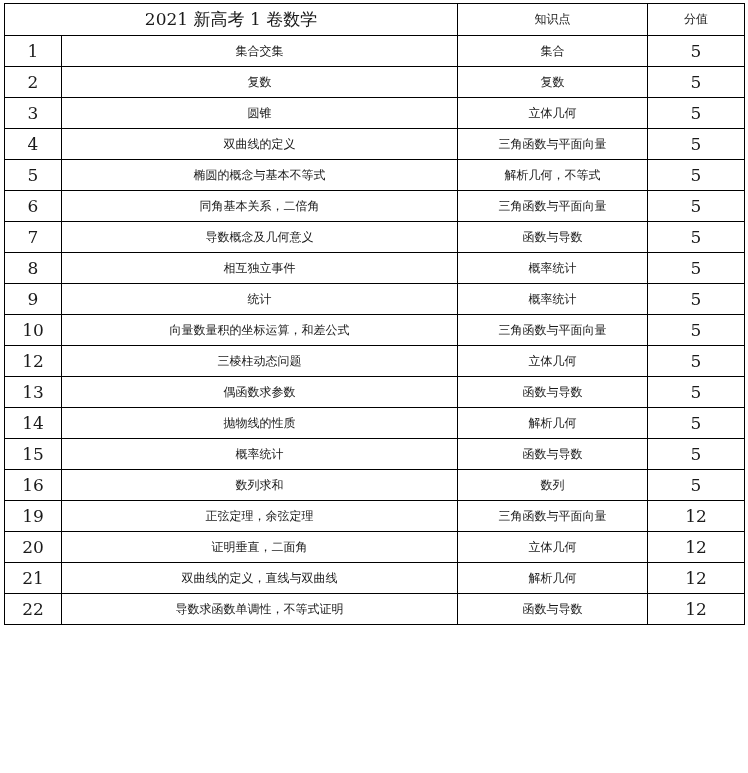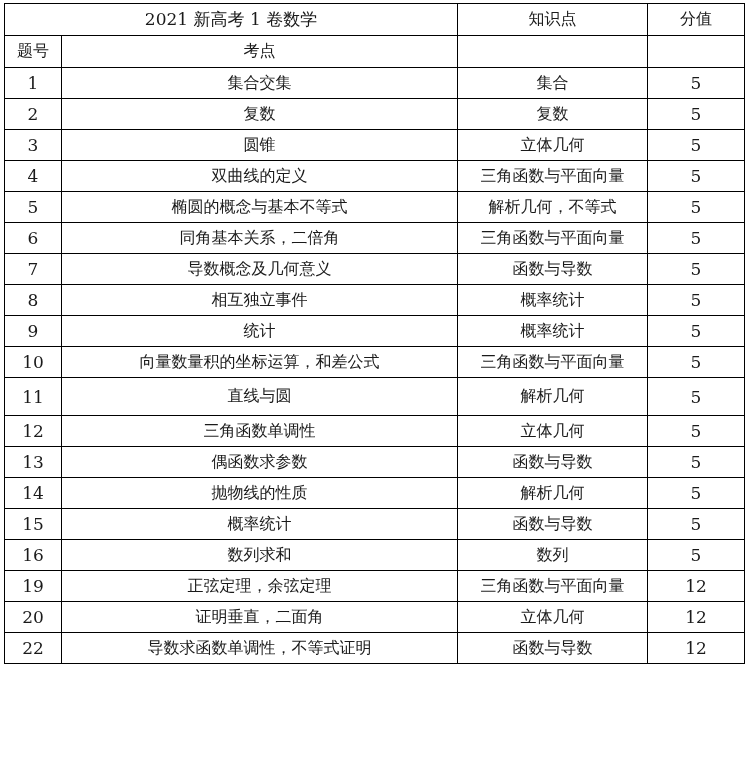--- a/index.html
+++ b/index.html
@@ -1,45 +1,39 @@
 <!DOCTYPE html>
 <html><head>
 <meta charset="utf-8">
 <style>
   html, body { margin:0; padding:0; background:#ffffff; }
   body { width:748px; height:773px; position:relative; overflow:hidden;
          font-family: "DejaVu Serif", "Liberation Serif", serif; color:#1a1a1a; }
   table { position:absolute; left:4px; top:3px; border-collapse:collapse; table-layout:fixed; width:740px; }
   td { border:1.5px solid #000; text-align:center; vertical-align:middle; padding:0;
        font-size:17px; height:30px; white-space:nowrap; overflow:hidden; }
-  td.cjk { font-family: Liberation Mono, monospace; font-size:16px; }
+  td.cjk { font-family: Liberation Mono, monospace; font-size:12px; }
   tr.tall td { height:37px; }
   tr.head td { height:31px; }
 </style>
 </head>
 <body>
 
 <table>
   <colgroup>
     <col style="width:57px">
       <col style="width:396px">
       <col style="width:190px">
       <col style="width:97px">
   </colgroup>
   <tbody id="tbody">
     <tr class="head">
       <td colspan="2">2021 新高考 1 卷数学</td>
       <td class="cjk">知识点</td>
       <td class="cjk">分值</td>
-    </tr>
-    <tr class="head">
-      <td class="cjk">题号</td>
-      <td class="cjk">考点</td>
-      <td></td>
-      <td></td>
     </tr>
   <tr>
         <td>1</td>
         <td class="cjk">集合交集</td>
         <td class="cjk">集合</td>
         <td>5</td>
       </tr>
       <tr>
         <td>2</td>
         <td class="cjk">复数</td>
@@ -87,29 +81,23 @@
         <td class="cjk">统计</td>
         <td class="cjk">概率统计</td>
         <td>5</td>
       </tr>
       <tr>
         <td>10</td>
         <td class="cjk">向量数量积的坐标运算，和差公式</td>
         <td class="cjk">三角函数与平面向量</td>
         <td>5</td>
       </tr>
-      <tr class="tall">
-        <td>11</td>
-        <td class="cjk">直线与圆</td>
-        <td class="cjk">解析几何</td>
-        <td>5</td>
-      </tr>
       <tr>
         <td>12</td>
-        <td class="cjk">三角函数单调性</td>
+        <td class="cjk">三棱柱动态问题</td>
         <td class="cjk">立体几何</td>
         <td>5</td>
       </tr>
       <tr>
         <td>13</td>
         <td class="cjk">偶函数求参数</td>
         <td class="cjk">函数与导数</td>
         <td>5</td>
       </tr>
       <tr>
@@ -136,19 +124,25 @@
         <td class="cjk">三角函数与平面向量</td>
         <td>12</td>
       </tr>
       <tr>
         <td>20</td>
         <td class="cjk">证明垂直，二面角</td>
         <td class="cjk">立体几何</td>
         <td>12</td>
       </tr>
       <tr>
+        <td>21</td>
+        <td class="cjk">双曲线的定义，直线与双曲线</td>
+        <td class="cjk">解析几何</td>
+        <td>12</td>
+      </tr>
+      <tr>
         <td>22</td>
         <td class="cjk">导数求函数单调性，不等式证明</td>
         <td class="cjk">函数与导数</td>
         <td>12</td>
       </tr>
     </tbody>
 </table>
 
 </body></html>

